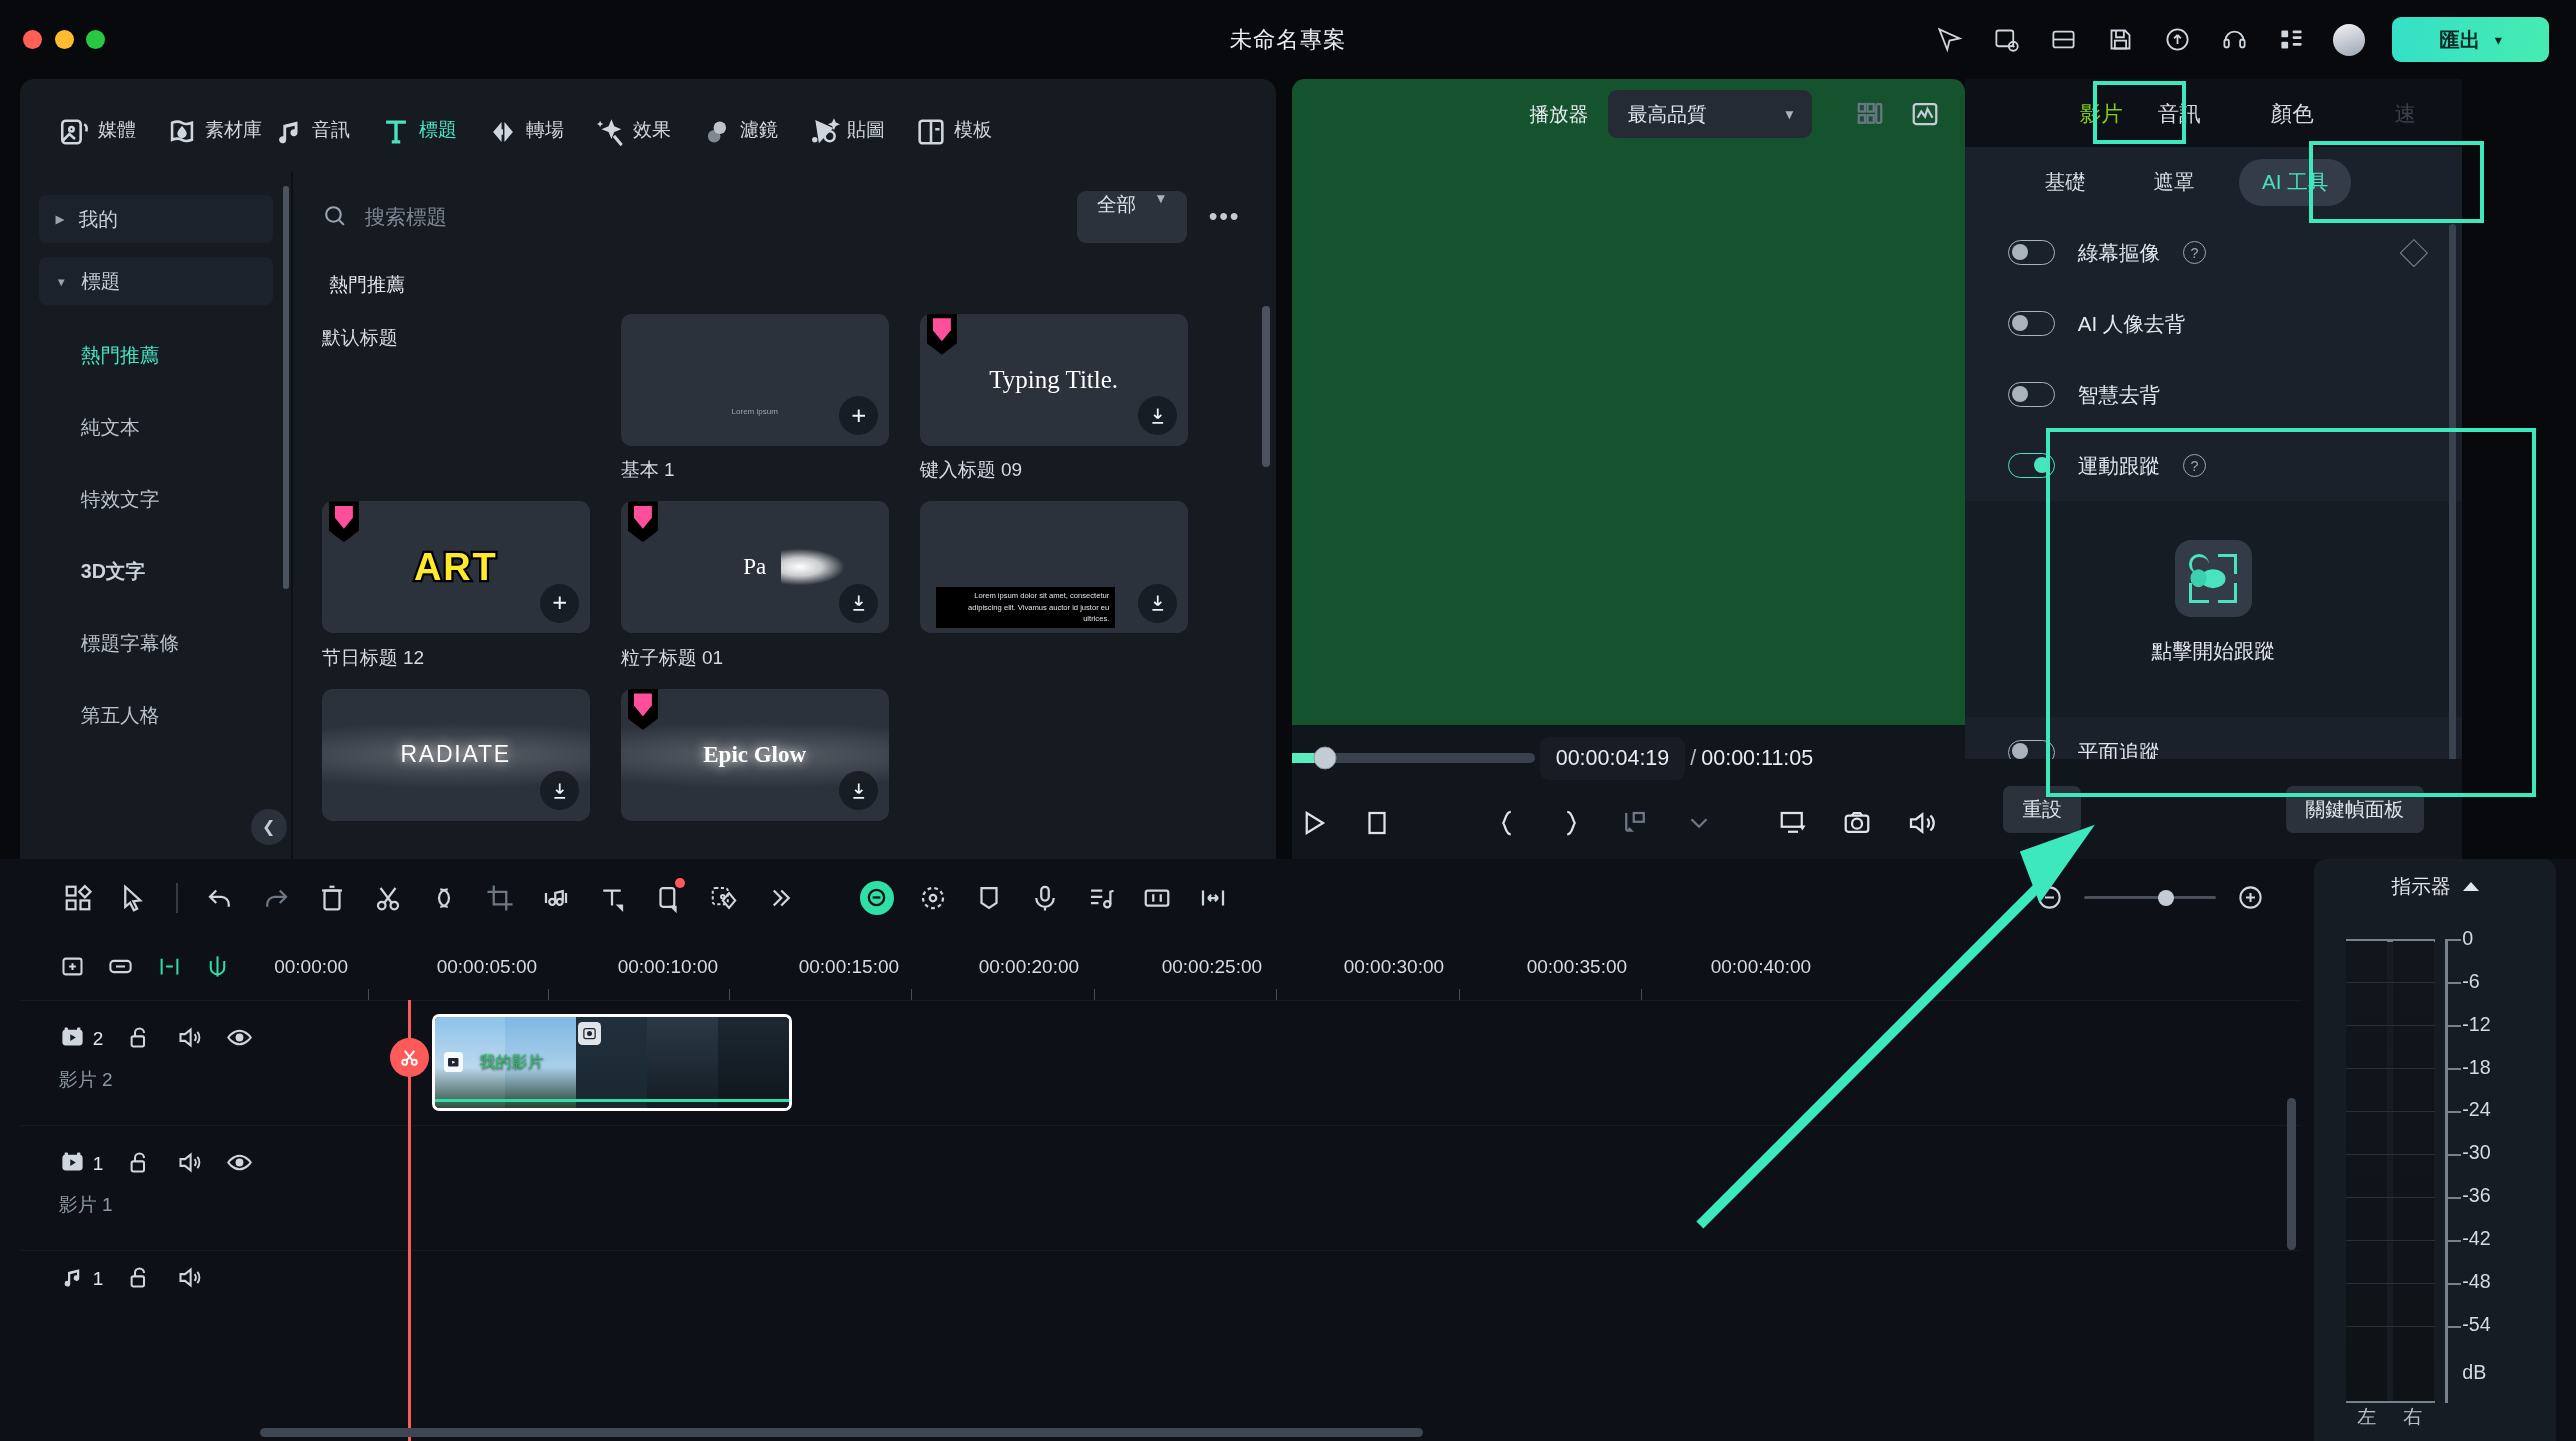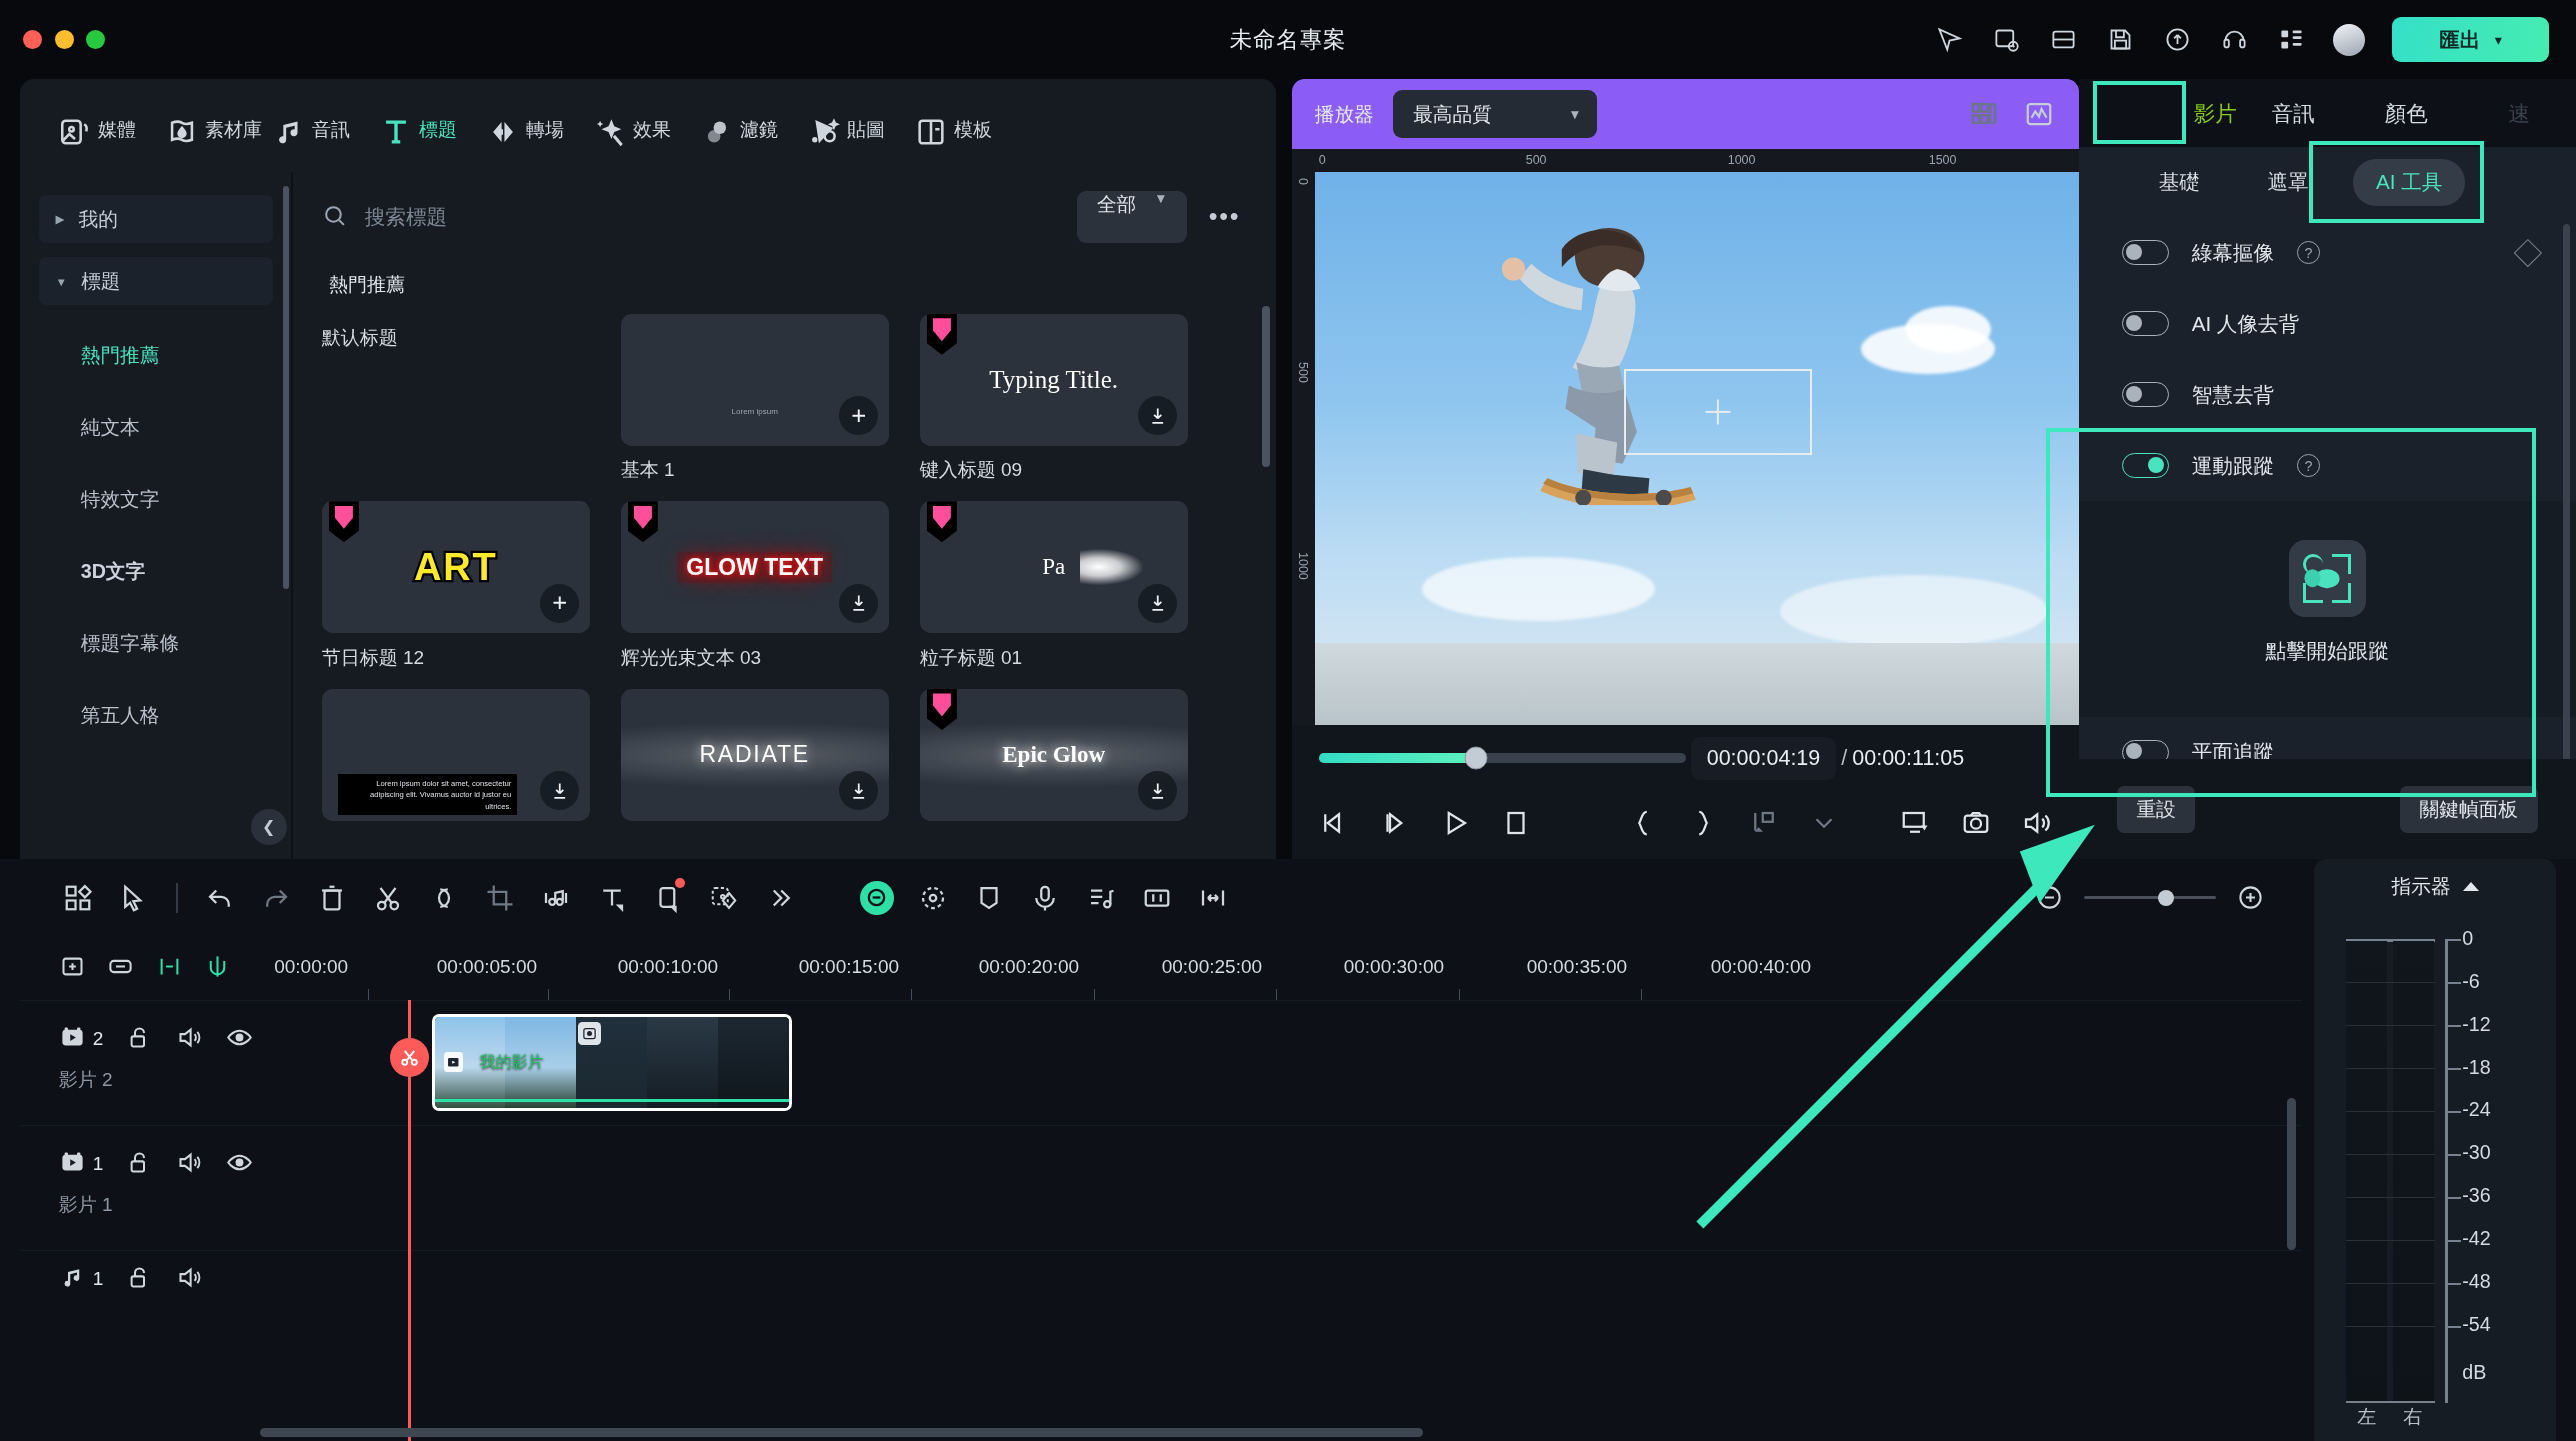--- a/index.html
+++ b/index.html
@@ -89,21 +89,21 @@
      text-shadow:0 0 10.7px rgba(255,255,255,.85);}
   .ttext-epic { font-family:"Liberation Serif",serif; font-weight:bold; font-size:23px; color:#fff;
      text-shadow:0 0 10.7px rgba(255,255,255,.9);}
   .rays { position:absolute; inset:0; background:
       radial-gradient(ellipse 150% 40% at 50% 50%, rgba(255,255,255,.22) 0%, rgba(255,255,255,0) 62%);}
   .tooltip-dark{position:absolute;left:16px;bottom:5.4px;background:#000;color:#dfe4ea;font-size:7.6px;
      padding:3.6px 5.4px;line-height:1.5;text-align:right;max-width:179px;}
   .grid-scroll{position:absolute;right:5.4px;top:45px;width:8px;height:161px;background:#4a535f;border-radius:4.5px;}
 
   
-  .player { width:787px; margin-left:16px; background:#8b5cf6; border-radius:12.5px 12.5px 0 0; display:flex;flex-direction:column;overflow:hidden;}
+  .player { width:673px; margin-left:16px; background:#14532d; border-radius:12.5px 12.5px 0 0; display:flex;flex-direction:column;overflow:hidden;align-items:flex-end;}
   .p-head { height:70px; display:flex; align-items:center; padding:0 21.5px 0 23px; gap:19.7px;}
   .p-head .ptitle{font-size:19.7px;color:#e6eaef;}
   .qual-btn{height:48px;padding:0 16px 0 19.7px;min-width:204px;border-radius:9px;background:#242b34;
       display:flex;align-items:center;justify-content:space-between;font-size:19.7px;color:#e2e7ed;}
   .qual-btn .cv{font-size:13.4px;color:#aab2bc;}
   .p-head .spacer{flex:1;}
   .p-head-ic{width:36px;height:36px;display:flex;align-items:center;justify-content:center;color:#c6cdd6;}
   .p-head-ic svg{width:30px;height:30px;}
   .p-head-ic.dim{color:#6b7683;}
   .p-stage{flex:1;position:relative;background:#0f1318;display:flex;min-height:0;}
@@ -496,35 +496,20 @@
                   <span class="ttext-art">ART</span>
                   <span class="corner">
                       <svg viewBox="0 0 24 24" fill="none" stroke="currentColor" stroke-width="2.2">
                         <path d="M12 5v14M5 12h14"></path>
                       </svg>
                     </span>
                 </div>
                 <div class="t-label">节日标题 12</div>
               </div>
 
-              <div class="tcard">
-                <div class="thumb">
-                  <span class="badge">
-                      <i></i>
-                    </span>
-                  <span class="ttext-glow">GLOW TEXT</span>
-                  <span class="corner">
-                      <svg viewBox="0 0 24 24" fill="none" stroke="currentColor" stroke-width="2">
-                        <path d="M12 4v11m0 0-4-4m4 4 4-4"></path>
-                        <path d="M6 20h12"></path>
-                      </svg>
-                    </span>
-                </div>
-                <div class="t-label">辉光光束文本 03</div>
-              </div>
 
               <div class="tcard">
                 <div class="thumb">
                   <span class="badge">
                       <i></i>
                     </span>
                   <span class="ttext-par">Pa</span>
                   <span class="corner">
                       <svg viewBox="0 0 24 24" fill="none" stroke="currentColor" stroke-width="2">
                         <path d="M12 4v11m0 0-4-4m4 4 4-4"></path>

